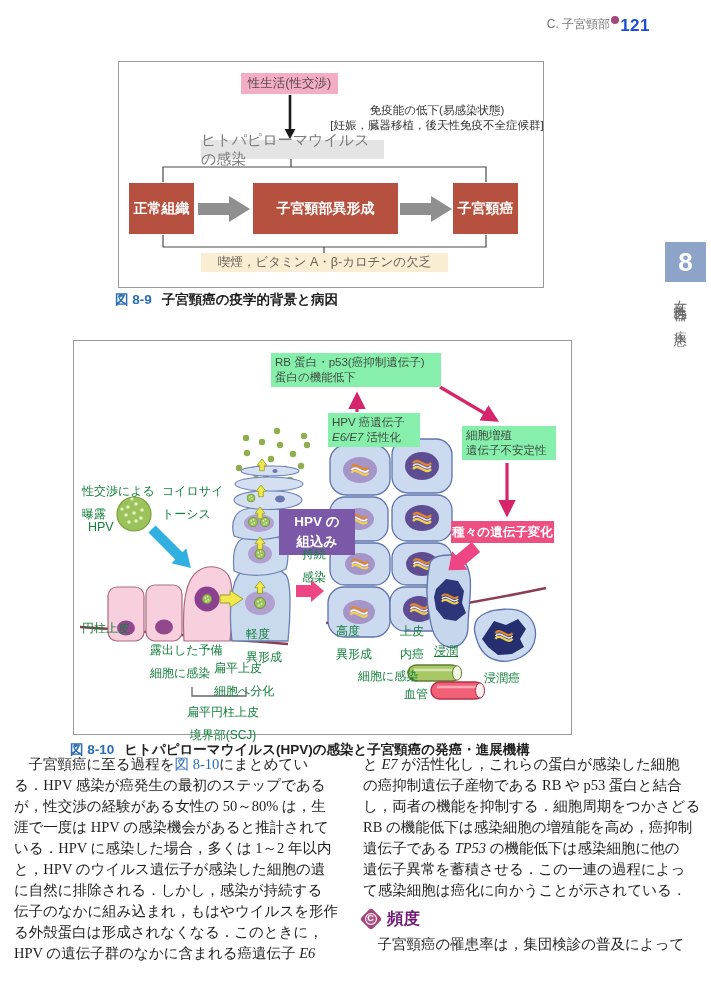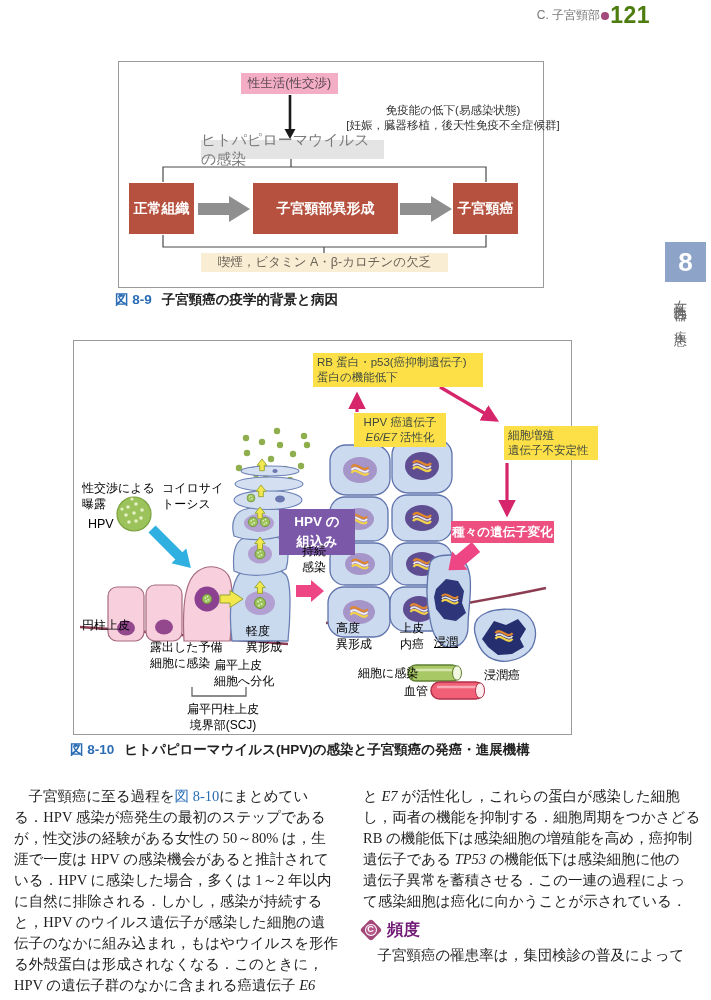--- a/index.html
+++ b/index.html
@@ -1,84 +1,84 @@
 <!DOCTYPE html>
 <html><head>
 <meta charset="utf-8">
 <style>
   html,body{margin:0;padding:0;background:#e9e9e9;}
   #page{position:relative;width:711px;height:1000px;background:#ffffff;margin:0 auto;
         font-family:"Liberation Sans","DejaVu Sans",sans-serif;overflow:hidden;}
 
   
-  .hdr{position:absolute;top:2px;right:61px;display:flex;align-items:center;gap:1px;}
+  .hdr{position:absolute;top:16px;right:61px;display:flex;gap:1px;}
   .hdr-sec{font-size:12px;color:#777;}
   .hdr-dot{width:8px;height:8px;border-radius:50%;background:#a3497b;display:inline-block;}
-  .hdr-num{font-size:23px;font-weight:bold;color:#4d7c0f;letter-spacing:.5px;}
+  .hdr-num{font-size:17px;font-weight:bold;color:#1d4ed8;letter-spacing:.5px;}
 
   
   .tab8{position:absolute;left:665px;top:242px;width:41px;height:40px;background:#8da3c7;
         color:#fff;font-size:26px;font-weight:bold;display:flex;align-items:center;justify-content:center;}
   .tab-label{position:absolute;left:671px;top:290px;writing-mode:vertical-rl;font-size:13px;
         color:#666;letter-spacing:3px;}
 
   
   #fig9{position:absolute;left:118px;top:61px;width:424px;height:225px;border:1px solid #9a9a9a;background:#fff;}
   #fig9 svg{position:absolute;left:0;top:0;}
   .f9-sexual{position:absolute;left:122px;top:11px;width:97px;height:21px;background:#f3aec6;
         color:#5a4750;font-size:12.5px;display:flex;align-items:center;justify-content:center;}
-  .f9-immune{position:absolute;left:170px;top:41px;width:240px;text-align:center;font-size:11.5px;
+  .f9-immune{position:absolute;left:154px;top:41px;width:240px;text-align:center;font-size:11.5px;
         line-height:15px;color:#333;white-space:pre-line;padding-left:44px;}
   .f9-hpv{position:absolute;left:82px;top:78px;width:183px;height:19px;background:#e4e4e4;
         color:#7b7b7b;font-size:15px;display:flex;align-items:center;justify-content:center;}
   .f9-brick{position:absolute;top:121px;height:51px;background:#b5513e;color:#fff;font-weight:bold;
         font-size:14px;display:flex;align-items:center;justify-content:center;}
   .f9-normal{left:10px;width:65px;}
   .f9-dysp{left:134px;width:145px;}
   .f9-cancer{left:334px;width:65px;}
   .f9-risk{position:absolute;left:82px;top:191px;width:247px;height:19px;background:#f9edd4;
         color:#6b6356;font-size:12.5px;display:flex;align-items:center;justify-content:center;}
   .fig-cap{position:absolute;font-size:13.5px;font-weight:bold;color:#222;}
   .cap9{left:115px;top:291px;}
   .cap10{left:70px;top:741px;}
   .cap-label{color:#2a6db5;margin-right:10px;}
 
   
   #fig10{position:absolute;left:73px;top:340px;width:497px;height:393px;border:1px solid #9a9a9a;background:#fff;}
   #fig10 svg{position:absolute;left:0;top:0;}
-  .gbox{position:absolute;background:#fde047;color:#3f4a3f;font-size:11.5px;line-height:15px;
-        padding:2px 4px;white-space:pre-line;margin-left:42px;}
+  .gbox{position:absolute;background:#86efac;color:#3f4a3f;font-size:11.5px;line-height:15px;
+        padding:2px 4px;white-space:pre-line;}
   .f10-rb{left:197px;top:12px;width:162px;}
-  .f10-onco{left:238px;top:72px;width:84px;text-align:center;}
+  .f10-onco{left:254px;top:72px;width:84px;text-align:left;}
   .f10-prolif{left:388px;top:85px;width:86px;}
   .f10-genechange{position:absolute;left:377px;top:180px;width:103px;height:22px;background:#ec4f80;
         color:#fff;font-weight:bold;font-size:12.5px;display:flex;align-items:center;justify-content:center;}
   .f10-integration{position:absolute;left:205px;top:168px;width:76px;height:46px;background:#7c58a8;
         color:#fff;font-weight:bold;font-size:13.5px;line-height:20px;display:flex;align-items:center;
         justify-content:center;text-align:center;white-space:pre-line;}
-  .lbl{position:absolute;font-size:12px;line-height:16px;color:#000000;white-space:pre-line;}
+  .lbl{position:absolute;font-size:12px;line-height:23px;color:#15803d;white-space:pre-line;}
   .lbl-c{text-align:center;}
   .f10-exposure{left:8px;top:139px;}
   .f10-hpvlabel{left:14px;top:175px;font-size:12.5px;}
   .f10-koilo{left:88px;top:139px;}
   .f10-persist{left:222px;top:202px;width:36px;}
   .f10-columnar{left:8px;top:276px;}
   .f10-reserve{left:76px;top:298px;}
   .f10-mild{left:172px;top:276px;margin-top:6px;}
   .f10-squam{left:140px;top:316px;}
   .f10-scj{left:104px;top:360px;width:90px;}
   .f10-severe{left:262px;top:279px;}
   .f10-cis{left:326px;top:279px;}
-  .f10-invasion{left:360px;top:293px;text-decoration:underline;}
+  .f10-invasion{left:360px;top:299px;text-decoration:underline;}
   .f10-invcancer{left:410px;top:326px;}
   .f10-lymph{left:284px;top:324px;}
   .f10-vessel{left:330px;top:342px;}
 
   
-  .col{position:absolute;top:786px;width:340px;font-family:"Liberation Serif","DejaVu Serif",serif;}
+  .col{position:absolute;top:754px;width:340px;font-family:"Liberation Serif","DejaVu Serif",serif;}
   .col-left{left:14px;}
   .col-right{left:363px;}
   .bl{height:21px;line-height:21px;font-size:14.5px;color:#1e1e1e;white-space:nowrap;}
   .figref{color:#2a6db5;}
   .c-heading{display:flex;align-items:center;gap:8px;height:26px;margin:5px 0 2px;}
   .c-badge{display:inline-block;width:16px;height:16px;background:#a34778;transform:rotate(45deg);
         border-radius:3px;flex:0 0 auto;position:relative;}
   .c-badge-inner{position:absolute;left:1.5px;top:1.5px;width:10px;height:10px;border:1.5px solid #fff;
         border-radius:50%;background:#b65a8e;display:flex;align-items:center;justify-content:center;}
   .c-badge-letter{transform:rotate(-45deg);color:#fff;font-size:9px;font-weight:bold;
@@ -333,29 +333,30 @@
   <div class="fig-cap cap10">
     <span class="cap-label">図 8-10</span><span>ヒトパピローマウイルス(HPV)の感染と子宮頸癌の発癌・進展機構</span>
   </div>
 
   <div class="col col-left">
     <div class="bl"><span>　子宮頸癌に至る過程を</span><span class="figref">図 8-10</span><span>にまとめてい</span></div>
     <div class="bl">る．HPV 感染が癌発生の最初のステップである</div>
     <div class="bl">が，性交渉の経験がある女性の 50～80% は，生</div>
     <div class="bl">涯で一度は HPV の感染機会があると推計されて</div>
     <div class="bl">いる．HPV に感染した場合，多くは 1～2 年以内</div>
+    <div class="bl">と，HPV のウイルス遺伝子が感染した細胞の遺</div>
     <div class="bl">に自然に排除される．しかし，感染が持続する</div>
-    <div class="bl">と，HPV のウイルス遺伝子が感染した細胞の遺</div>
     <div class="bl">伝子のなかに組み込まれ，もはやウイルスを形作</div>
     <div class="bl">る外殻蛋白は形成されなくなる．このときに，</div>
     <div class="bl"><span>HPV の遺伝子群のなかに含まれる癌遺伝子 </span><i>E6</i></div>
   </div>
 
   <div class="col col-right">
     <div class="bl"><span>と </span><i>E7</i><span> が活性化し，これらの蛋白が感染した細胞</span></div>
+    <div class="bl">の癌抑制遺伝子産物である RB や p53 蛋白と結合</div>
     <div class="bl">し，両者の機能を抑制する．細胞周期をつかさどる</div>
     <div class="bl">RB の機能低下は感染細胞の増殖能を高め，癌抑制</div>
     <div class="bl"><span>遺伝子である </span><i>TP53</i><span> の機能低下は感染細胞に他の</span></div>
     <div class="bl">遺伝子異常を蓄積させる．この一連の過程によっ</div>
     <div class="bl">て感染細胞は癌化に向かうことが示されている．</div>
     <div class="c-heading">
       <span class="c-badge">
           <span class="c-badge-inner">
             <span class="c-badge-letter">C</span>
           </span>

